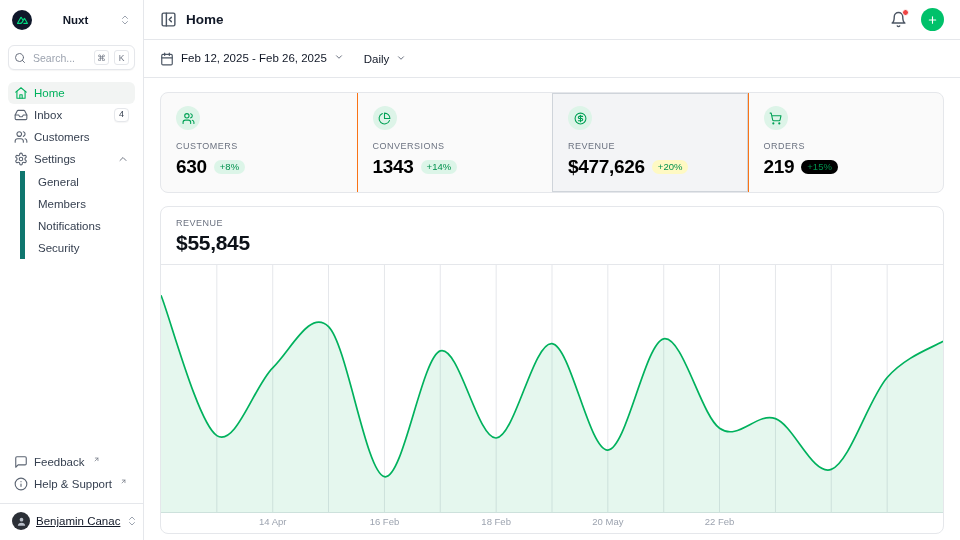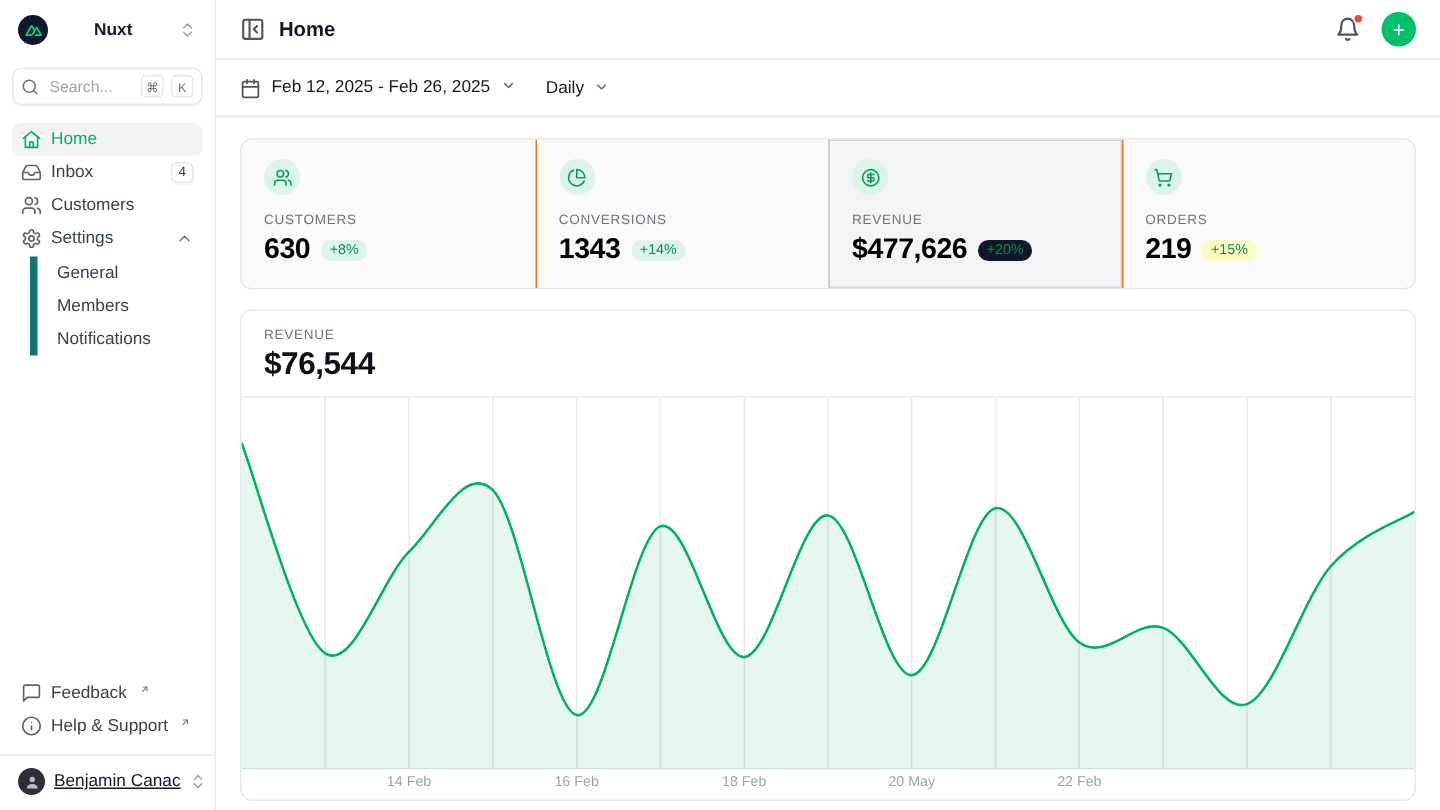--- a/index.html
+++ b/index.html
@@ -158,20 +158,21 @@
           <span class="nav-chev">
             <svg viewBox="0 0 24 24" fill="none" stroke="currentColor" stroke-width="1.9" stroke-linecap="round" stroke-linejoin="round">
               <path d="m18 15-6-6-6 6"></path>
             </svg>
           </span>
         </div>
         <div class="nav-children">
           <div class="nav-child">General</div>
           <div class="nav-child">Members</div>
           <div class="nav-child">Notifications</div>
+          <div class="nav-child">Security</div>
         </div>
       </nav>
 
     <div class="spacer"></div>
 
     <div class="side-footer">
         <div class="nav-item">
           <span class="nav-ic">
             <svg viewBox="0 0 24 24" fill="none" stroke="currentColor" stroke-width="1.9" stroke-linecap="round" stroke-linejoin="round">
               <path d="M21 15a2 2 0 0 1-2 2H7l-4 4V5a2 2 0 0 1 2-2h14a2 2 0 0 1 2 2z"></path>
@@ -310,43 +311,43 @@
             <span class="stat-ic">
               <svg viewBox="0 0 24 24" fill="none" stroke="currentColor" stroke-width="2" stroke-linecap="round" stroke-linejoin="round">
                 <circle cx="12" cy="12" r="10"></circle>
                 <path d="M16 8h-6a2 2 0 1 0 0 4h4a2 2 0 1 1 0 4H8"></path>
                 <path d="M12 18V6"></path>
               </svg>
             </span>
             <div class="stat-label">REVENUE</div>
             <div class="stat-value-row">
               <span class="stat-value">$477,626</span>
-              <span class="delta-badge" style="background:#0f172a;color:#00914D">+20%</span>
+              <span class="delta-badge" style="background:#fef9c3;color:#00914D">+20%</span>
             </div>
           </div>
           <div class="stat-card">
             <span class="stat-ic">
               <svg viewBox="0 0 24 24" fill="none" stroke="currentColor" stroke-width="2" stroke-linecap="round" stroke-linejoin="round">
                 <circle cx="8" cy="21" r="1"></circle>
                 <circle cx="19" cy="21" r="1"></circle>
                 <path d="M2.05 2.05h2l2.66 12.42a2 2 0 0 0 2 1.58h9.78a2 2 0 0 0 1.95-1.57l1.65-7.43H5.12"></path>
               </svg>
             </span>
             <div class="stat-label">ORDERS</div>
             <div class="stat-value-row">
               <span class="stat-value">219</span>
-              <span class="delta-badge" style="background:#fef9c3;color:#00914D">+15%</span>
+              <span class="delta-badge" style="background:#000000;color:#00914D">+15%</span>
             </div>
           </div>
         </div>
 
       <div class="chart-card">
         <div class="chart-head">
           <div class="chart-label">REVENUE</div>
-          <div class="chart-value">$76,544</div>
+          <div class="chart-value">$55,845</div>
         </div>
         <div class="plot-wrap">
             <svg viewBox="0 0 786 248" preserveAspectRatio="none">
               <line x1="56.1" y1="0" x2="56.1" y2="248" stroke="#e5e7eb" stroke-width="1"></line>
               <line x1="112.3" y1="0" x2="112.3" y2="248" stroke="#e5e7eb" stroke-width="1"></line>
               <line x1="168.4" y1="0" x2="168.4" y2="248" stroke="#e5e7eb" stroke-width="1"></line>
               <line x1="224.6" y1="0" x2="224.6" y2="248" stroke="#e5e7eb" stroke-width="1"></line>
               <line x1="280.7" y1="0" x2="280.7" y2="248" stroke="#e5e7eb" stroke-width="1"></line>
               <line x1="336.9" y1="0" x2="336.9" y2="248" stroke="#e5e7eb" stroke-width="1"></line>
               <line x1="393.0" y1="0" x2="393.0" y2="248" stroke="#e5e7eb" stroke-width="1"></line>
@@ -355,21 +356,21 @@
               <line x1="561.4" y1="0" x2="561.4" y2="248" stroke="#e5e7eb" stroke-width="1"></line>
               <line x1="617.6" y1="0" x2="617.6" y2="248" stroke="#e5e7eb" stroke-width="1"></line>
               <line x1="673.7" y1="0" x2="673.7" y2="248" stroke="#e5e7eb" stroke-width="1"></line>
               <line x1="729.9" y1="0" x2="729.9" y2="248" stroke="#e5e7eb" stroke-width="1"></line>
               <line x1="0" y1="247.5" x2="786" y2="247.5" stroke="#e5e7eb" stroke-width="1"></line>
               <path d="M0.0,30.2C9.4,53.6 37.4,158.5 56.1,170.6C74.9,182.7 93.6,121.0 112.3,102.8C131.0,84.7 149.7,43.5 168.4,61.7C187.1,79.8 205.9,207.7 224.6,211.7C243.3,215.7 262.0,92.3 280.7,85.9C299.4,79.4 318.1,174.2 336.9,173.0C355.6,171.8 374.3,76.6 393.0,78.6C411.7,80.6 430.4,185.9 449.1,185.1C467.9,184.3 486.6,77.4 505.3,73.8C524.0,70.1 542.7,150.0 561.4,163.3C580.1,176.6 598.9,146.8 617.6,153.6C636.3,160.5 655.0,211.3 673.7,204.4C692.4,197.6 711.1,133.9 729.9,112.5C748.6,91.1 776.6,82.2 786.0,76.2L786,248 L0,248 Z" fill="rgba(0,177,93,0.10)"></path>
               <path d="M0.0,30.2C9.4,53.6 37.4,158.5 56.1,170.6C74.9,182.7 93.6,121.0 112.3,102.8C131.0,84.7 149.7,43.5 168.4,61.7C187.1,79.8 205.9,207.7 224.6,211.7C243.3,215.7 262.0,92.3 280.7,85.9C299.4,79.4 318.1,174.2 336.9,173.0C355.6,171.8 374.3,76.6 393.0,78.6C411.7,80.6 430.4,185.9 449.1,185.1C467.9,184.3 486.6,77.4 505.3,73.8C524.0,70.1 542.7,150.0 561.4,163.3C580.1,176.6 598.9,146.8 617.6,153.6C636.3,160.5 655.0,211.3 673.7,204.4C692.4,197.6 711.1,133.9 729.9,112.5C748.6,91.1 776.6,82.2 786.0,76.2" fill="none" stroke="#00B15D" stroke-width="1.7"></path>
             </svg>
           </div>
         <div class="xlabels">
-            <span style="left: 14.2857%;">14 Feb</span>
+            <span style="left: 14.2857%;">14 Apr</span>
             <span style="left: 28.5714%;">16 Feb</span>
             <span style="left: 42.8571%;">18 Feb</span>
             <span style="left: 57.1429%;">20 May</span>
             <span style="left: 71.4286%;">22 Feb</span>
             <span style="left: 85.7143%; margin-top: 20px;">24 Feb</span>
           </div>
       </div>
 
     </div>
   </div>

